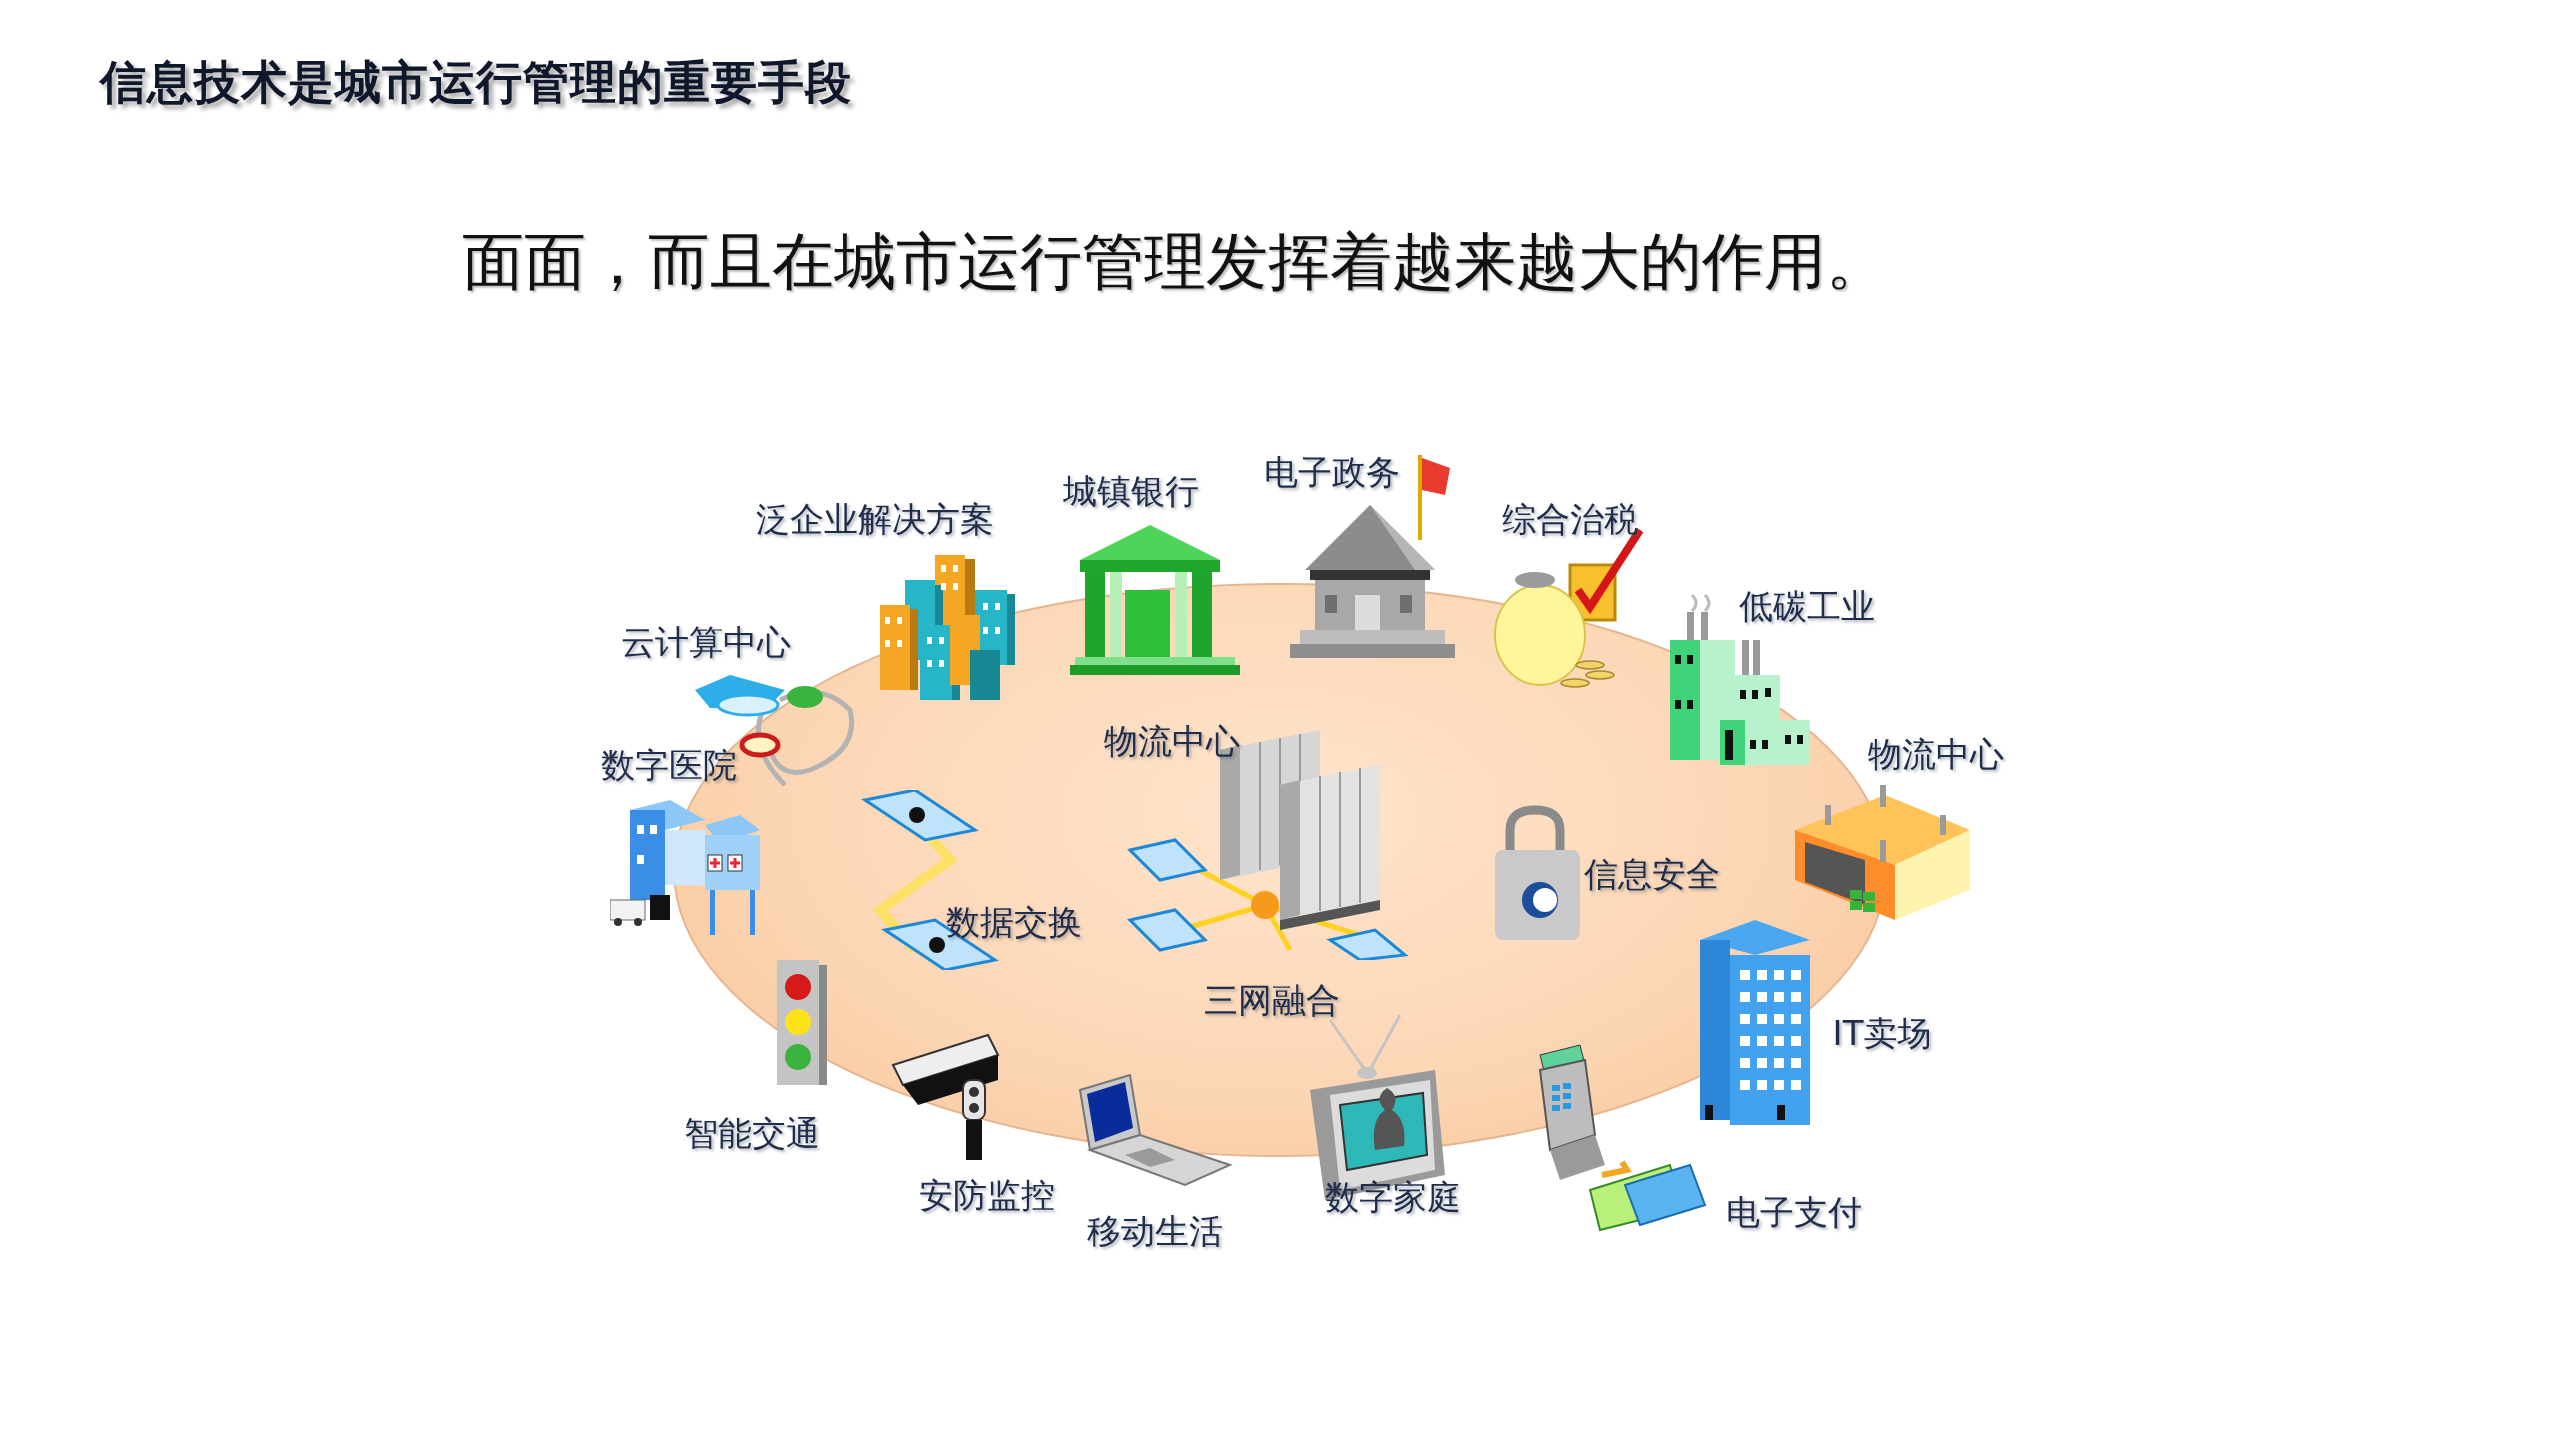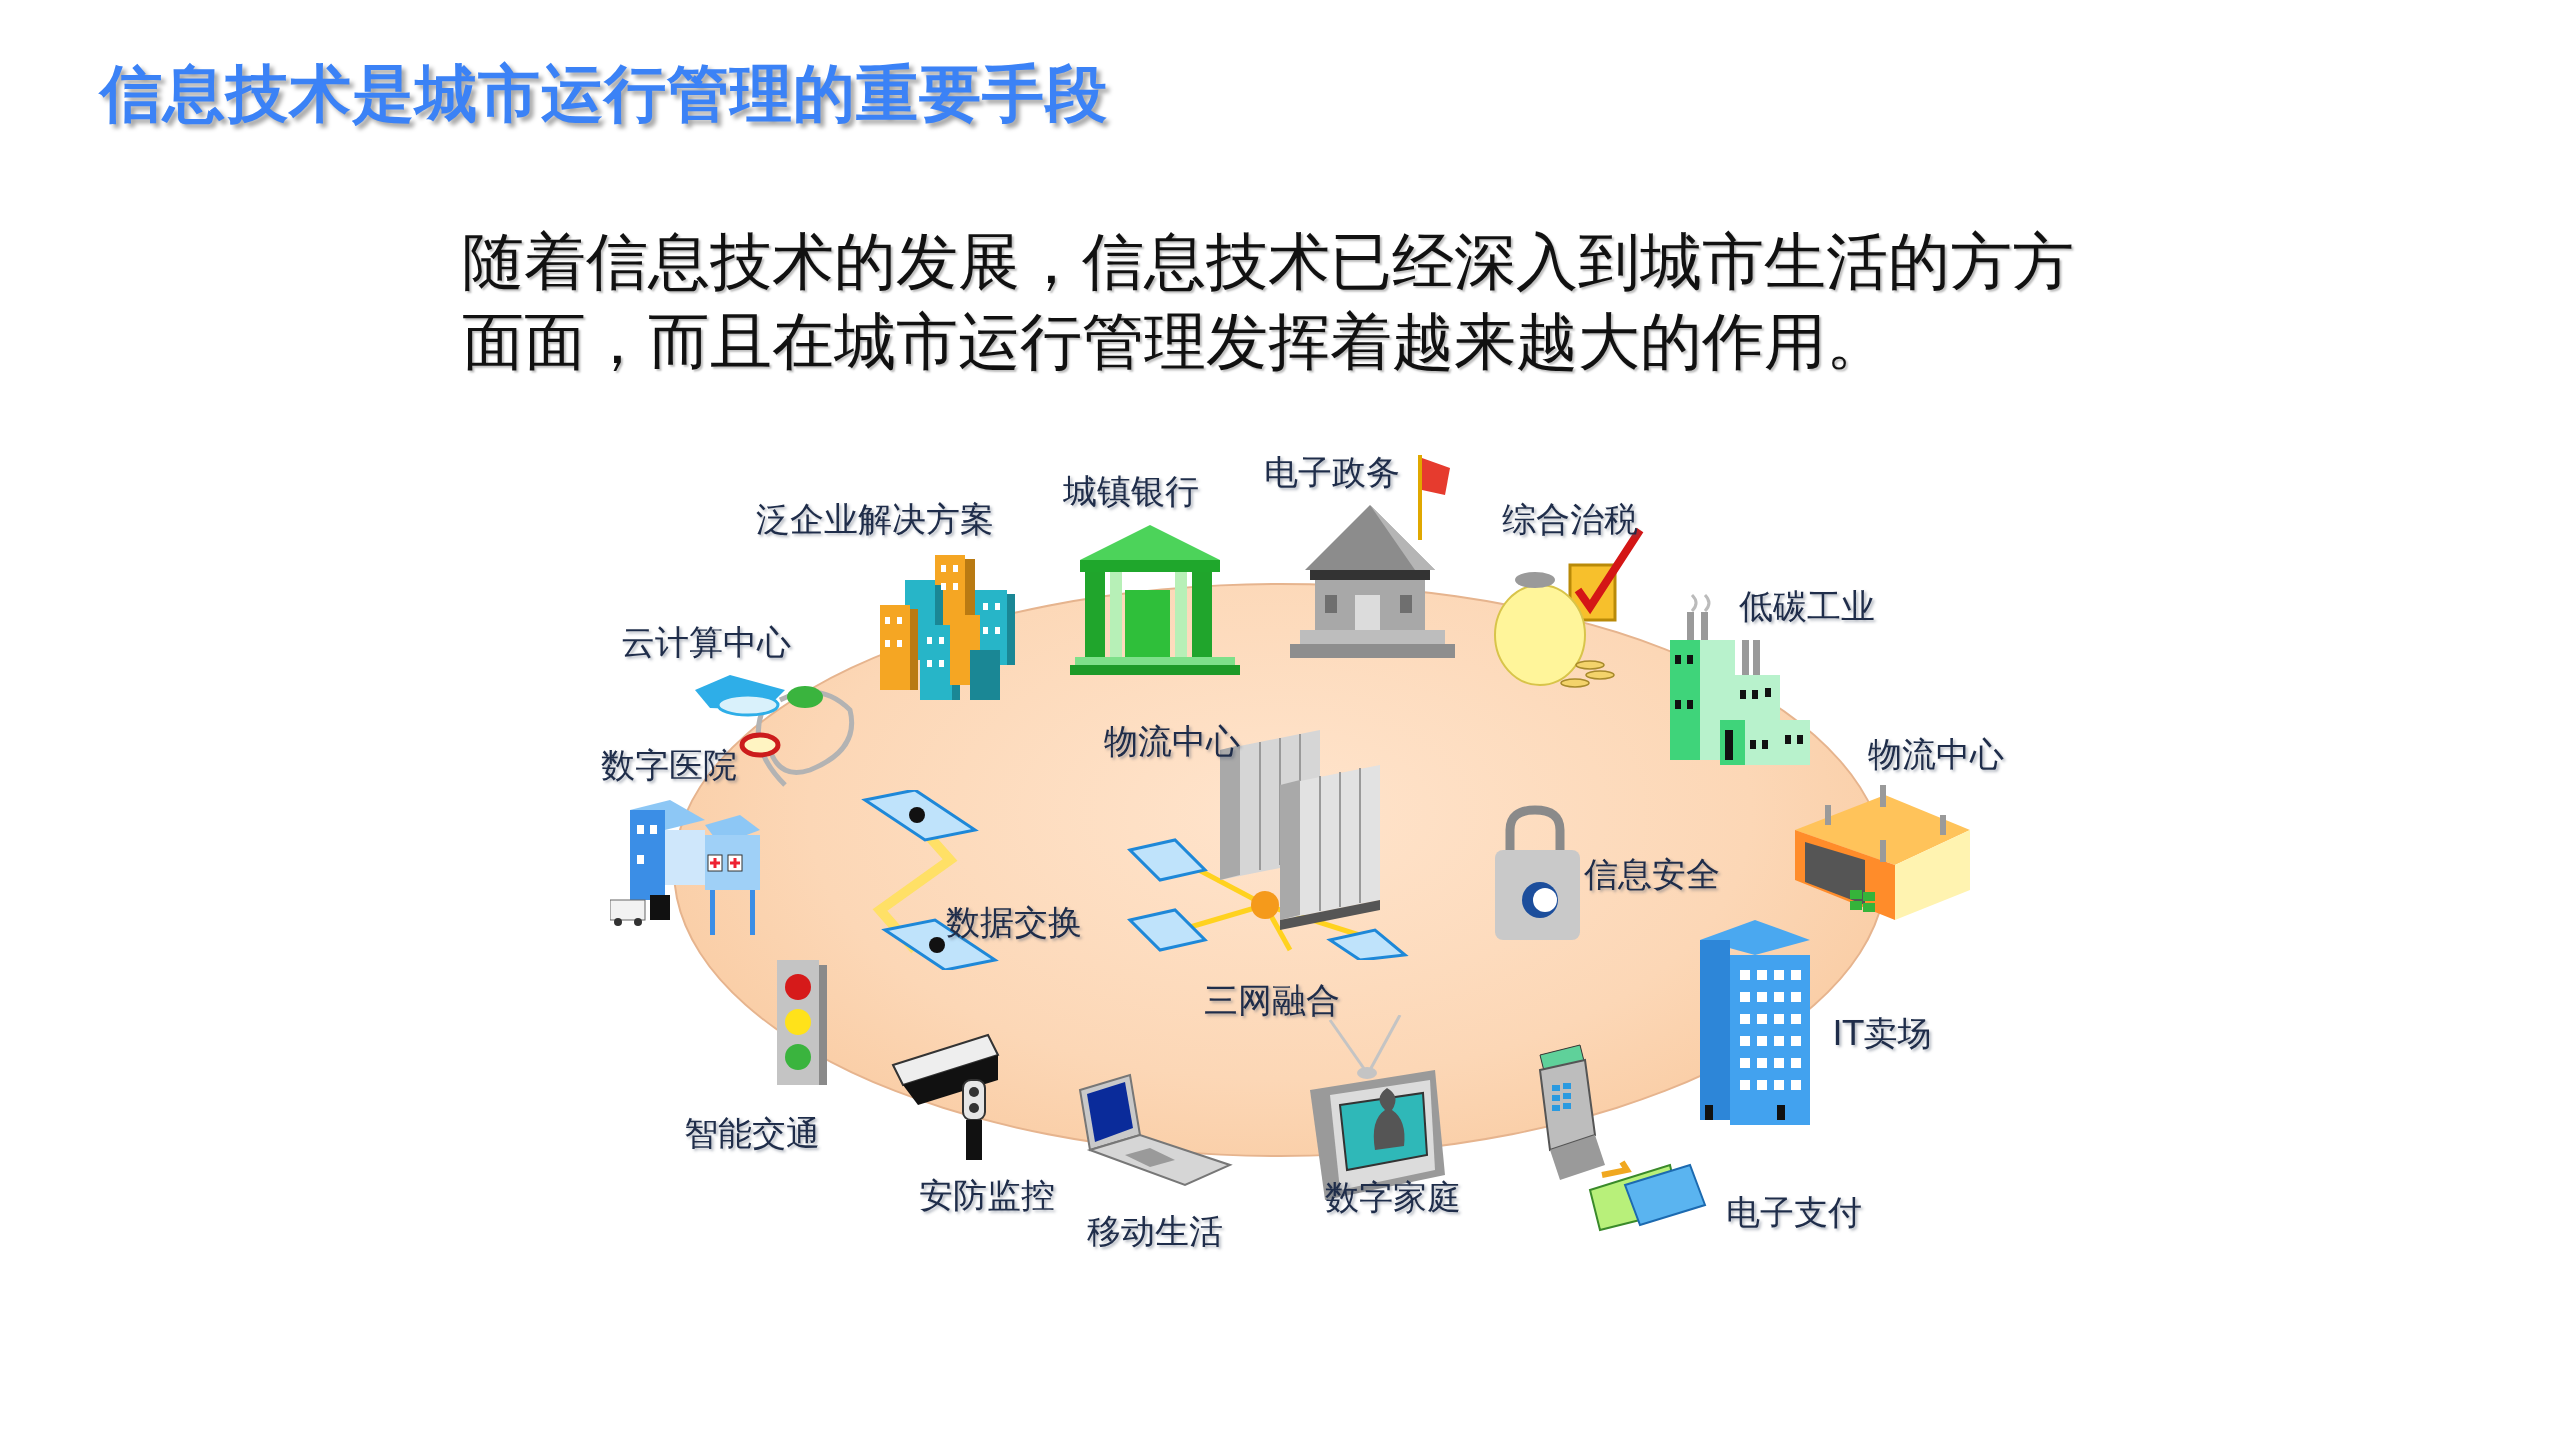--- a/index.html
+++ b/index.html
@@ -1,21 +1,21 @@
 <!DOCTYPE html>
 <html><head>
 <meta charset="utf-8">
 <style>
   * { margin:0; padding:0; box-sizing:border-box; }
   html, body { width:2560px; height:1440px; background:#ffffff; overflow:hidden; }
   body { position:relative; font-family:"DejaVu Sans","Liberation Sans",sans-serif; color:#000; }
 
   .title {
     position:absolute; left:100px; top:52px;
-    font-size:62px; font-weight:bold; letter-spacing:1px; color:#3b82f6;
+    font-size:46px; font-weight:bold; letter-spacing:1px; color:#0f172a;
     text-shadow:4px 4px 4px rgba(0,0,0,0.35);
     white-space:nowrap;
   }
   .para {
     position:absolute; left:462px; top:222px; width:1700px;
     font-size:62px; line-height:80px; color:#111;
     text-shadow:2px 2px 2px rgba(0,0,0,0.25);
   }
   .para span { display:block; white-space:nowrap; }
 
@@ -34,21 +34,20 @@
   }
 
   .icon { position:absolute; }
 </style>
 </head>
 <body>
 
 <div class="title">信息技术是城市运行管理的重要手段</div>
 
 <div class="para">
-  <span>随着信息技术的发展，信息技术已经深入到城市生活的方方</span>
   <span>面面，而且在城市运行管理发挥着越来越大的作用。</span>
 </div>
 
 <div class="diagram">
   <div class="plate"></div>
 
   <svg class="icon" style="left:875px;top:545px;" width="160" height="160" viewBox="0 0 160 160">
     <rect x="60" y="10" width="30" height="90" fill="#f5a623"></rect>
       <rect x="90" y="14" width="10" height="86" fill="#b97a12"></rect>
     <rect x="30" y="35" width="30" height="80" fill="#27b5c8"></rect>

